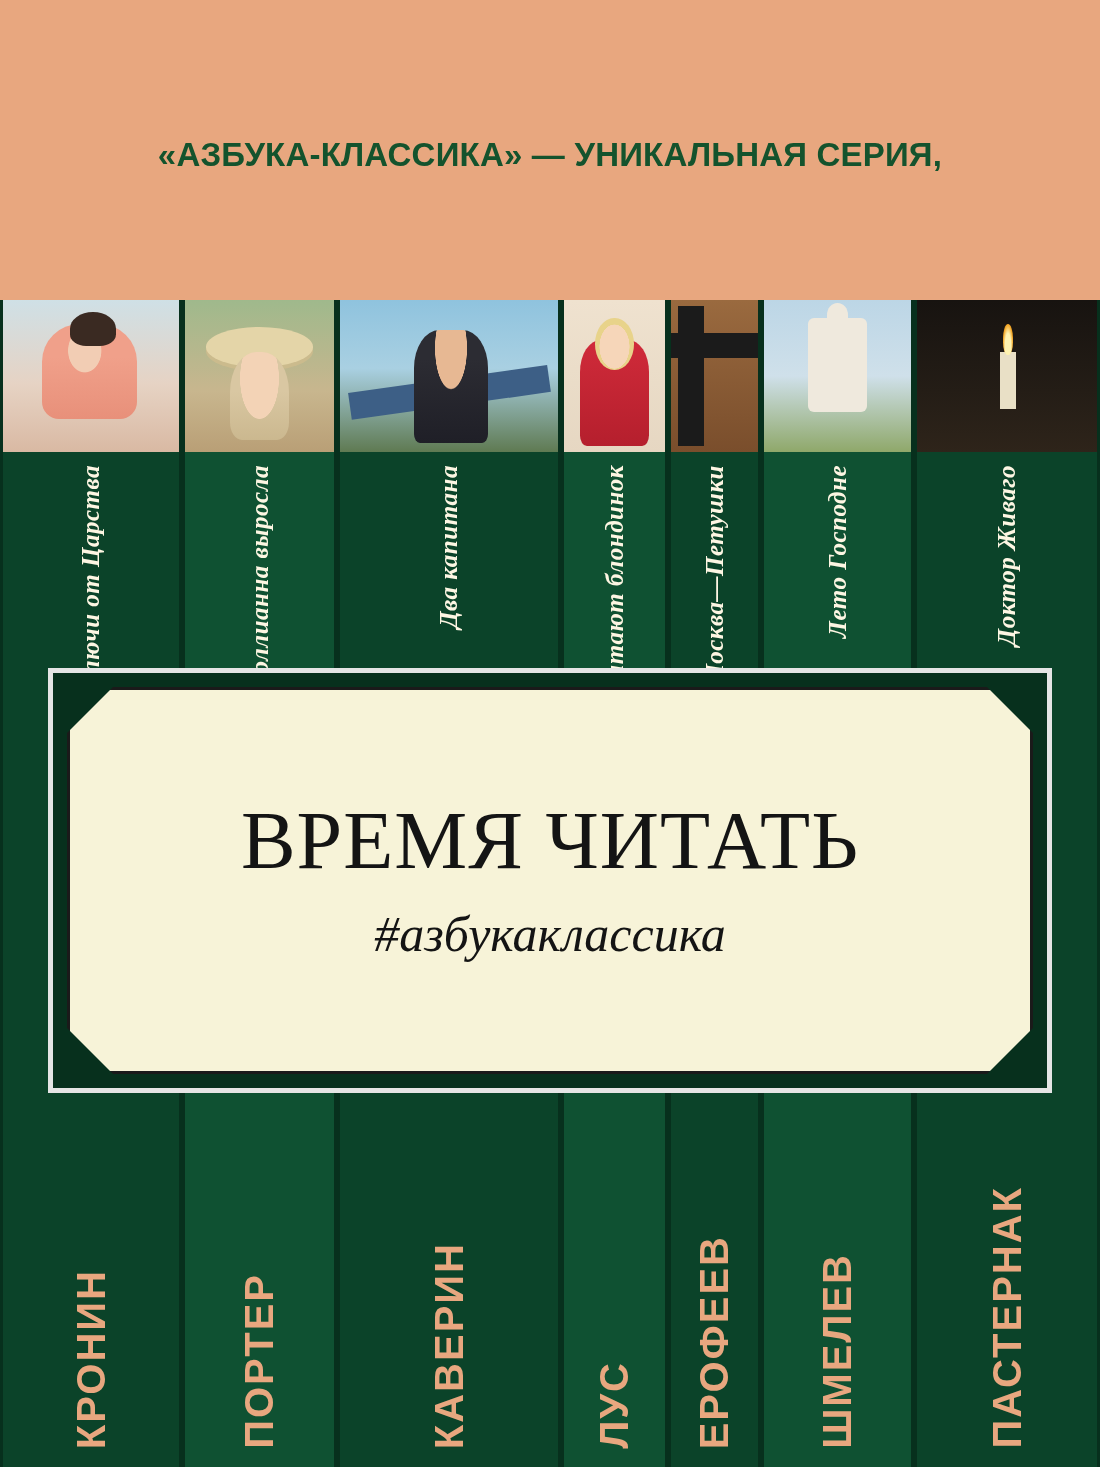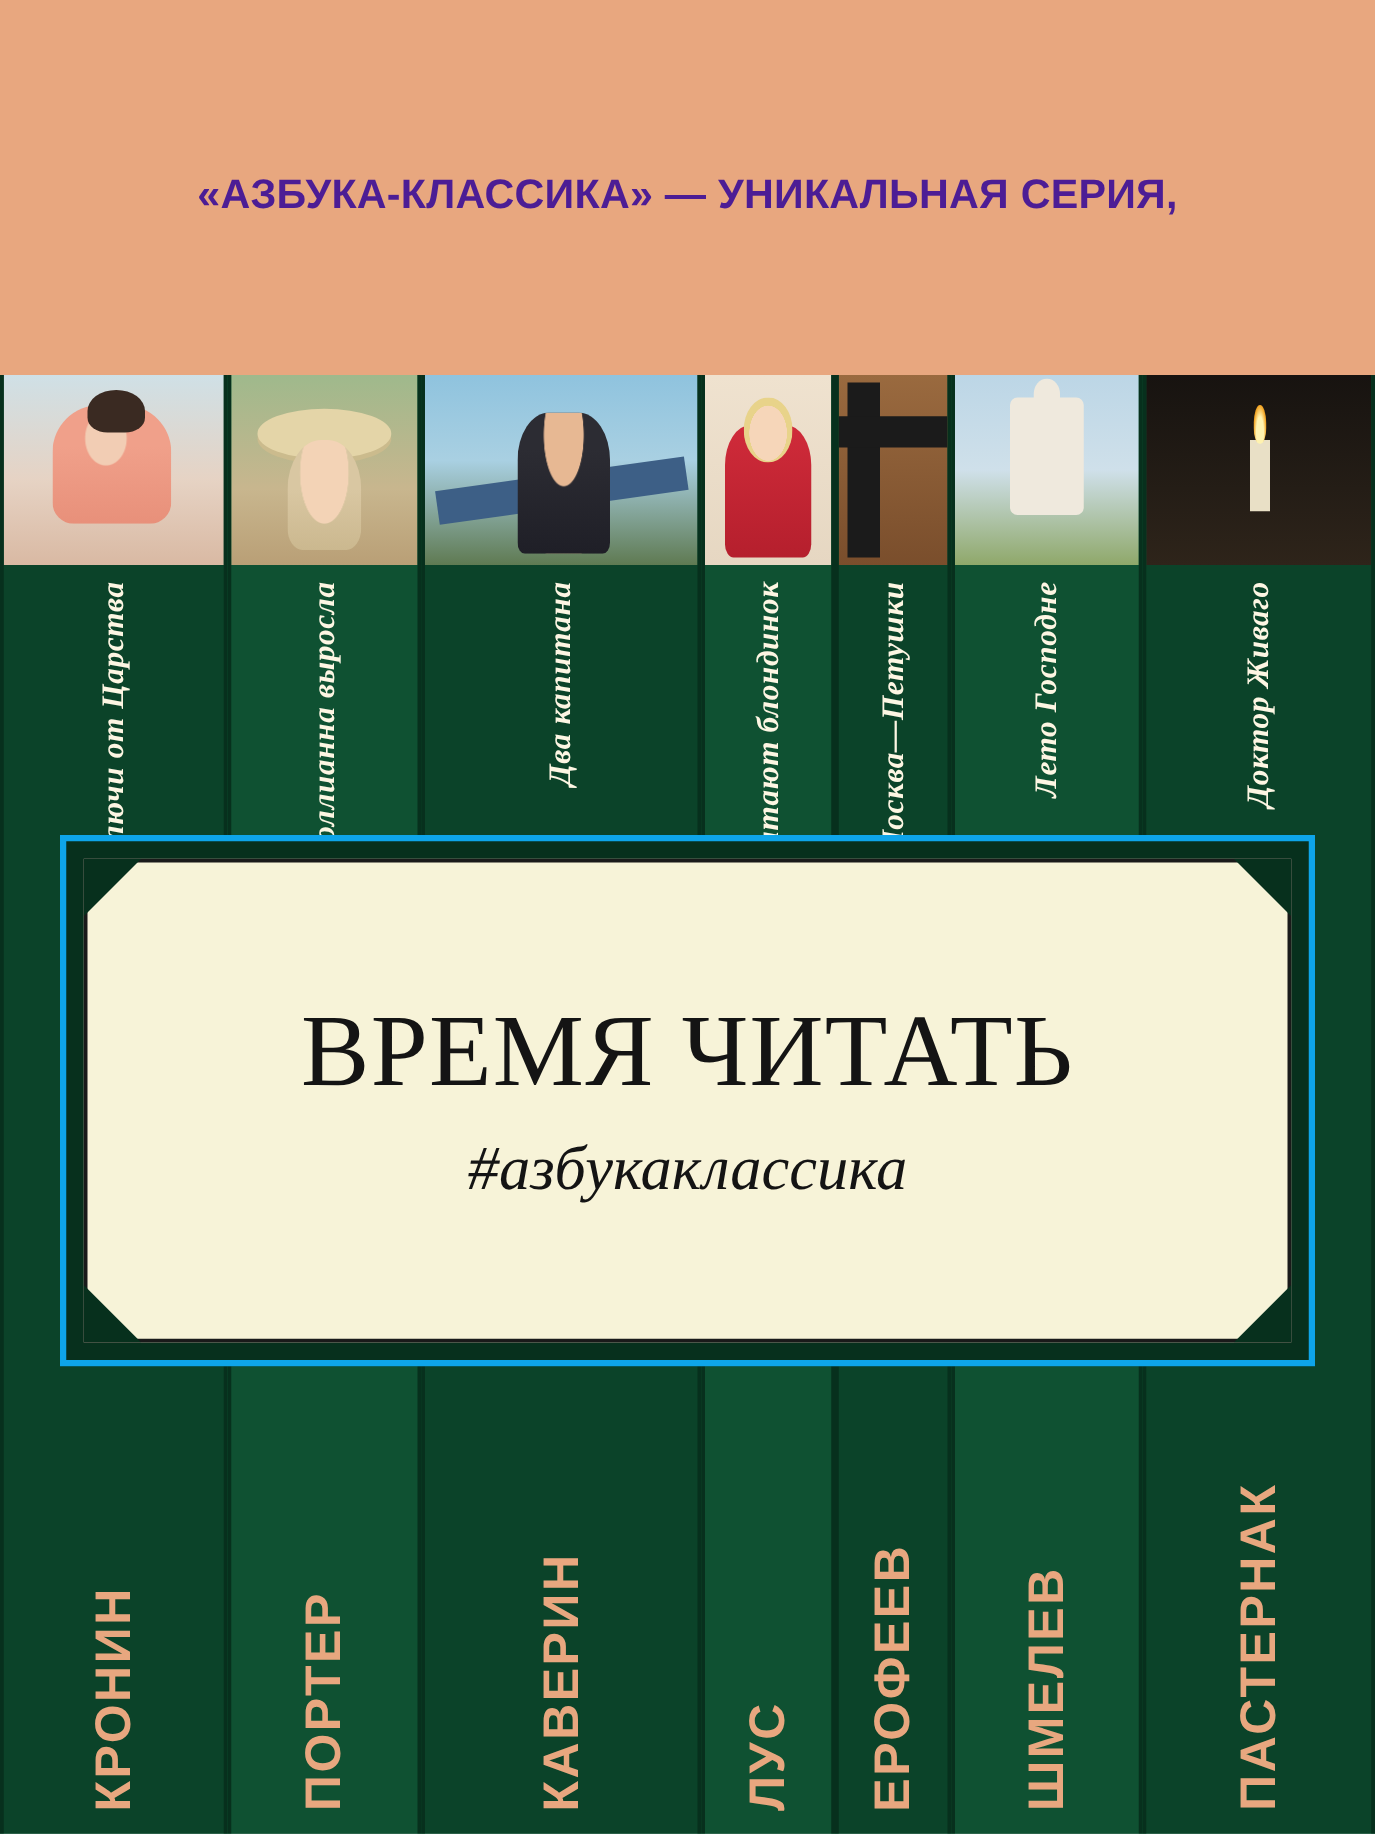--- a/index.html
+++ b/index.html
@@ -27,21 +27,21 @@
     height: 300px;
     background: #e8a77f;
     display: flex;
     align-items: center;
     justify-content: center;
     box-sizing: border-box;
     padding: 10px 20px 0 20px;
   }
   .header-text {
     text-align: center;
-    color: #4c1d95;
+    color: #14532d;
     font-weight: bold;
     font-size: 33px;
     line-height: 1.32;
     letter-spacing: 0.2px;
     text-transform: uppercase;
     font-family: "Liberation Sans", sans-serif;
   }
   .header-text div { white-space: nowrap; }
 
   
@@ -123,21 +123,21 @@
   }
 
   
   .plaque-outer {
     position: absolute;
     left: 48px;
     top: 668px;
     width: 1004px;
     height: 425px;
     background: #07301d;
-    border: 5px solid #0ea5e9;
+    border: 5px solid #e5e5e5;
     box-sizing: border-box;
   }
   .plaque-inner {
     position: absolute;
     left: 14px;
     top: 14px;
     right: 14px;
     bottom: 14px;
     background: #f7f3d8;
     border: 3px solid #1a1a1a;

